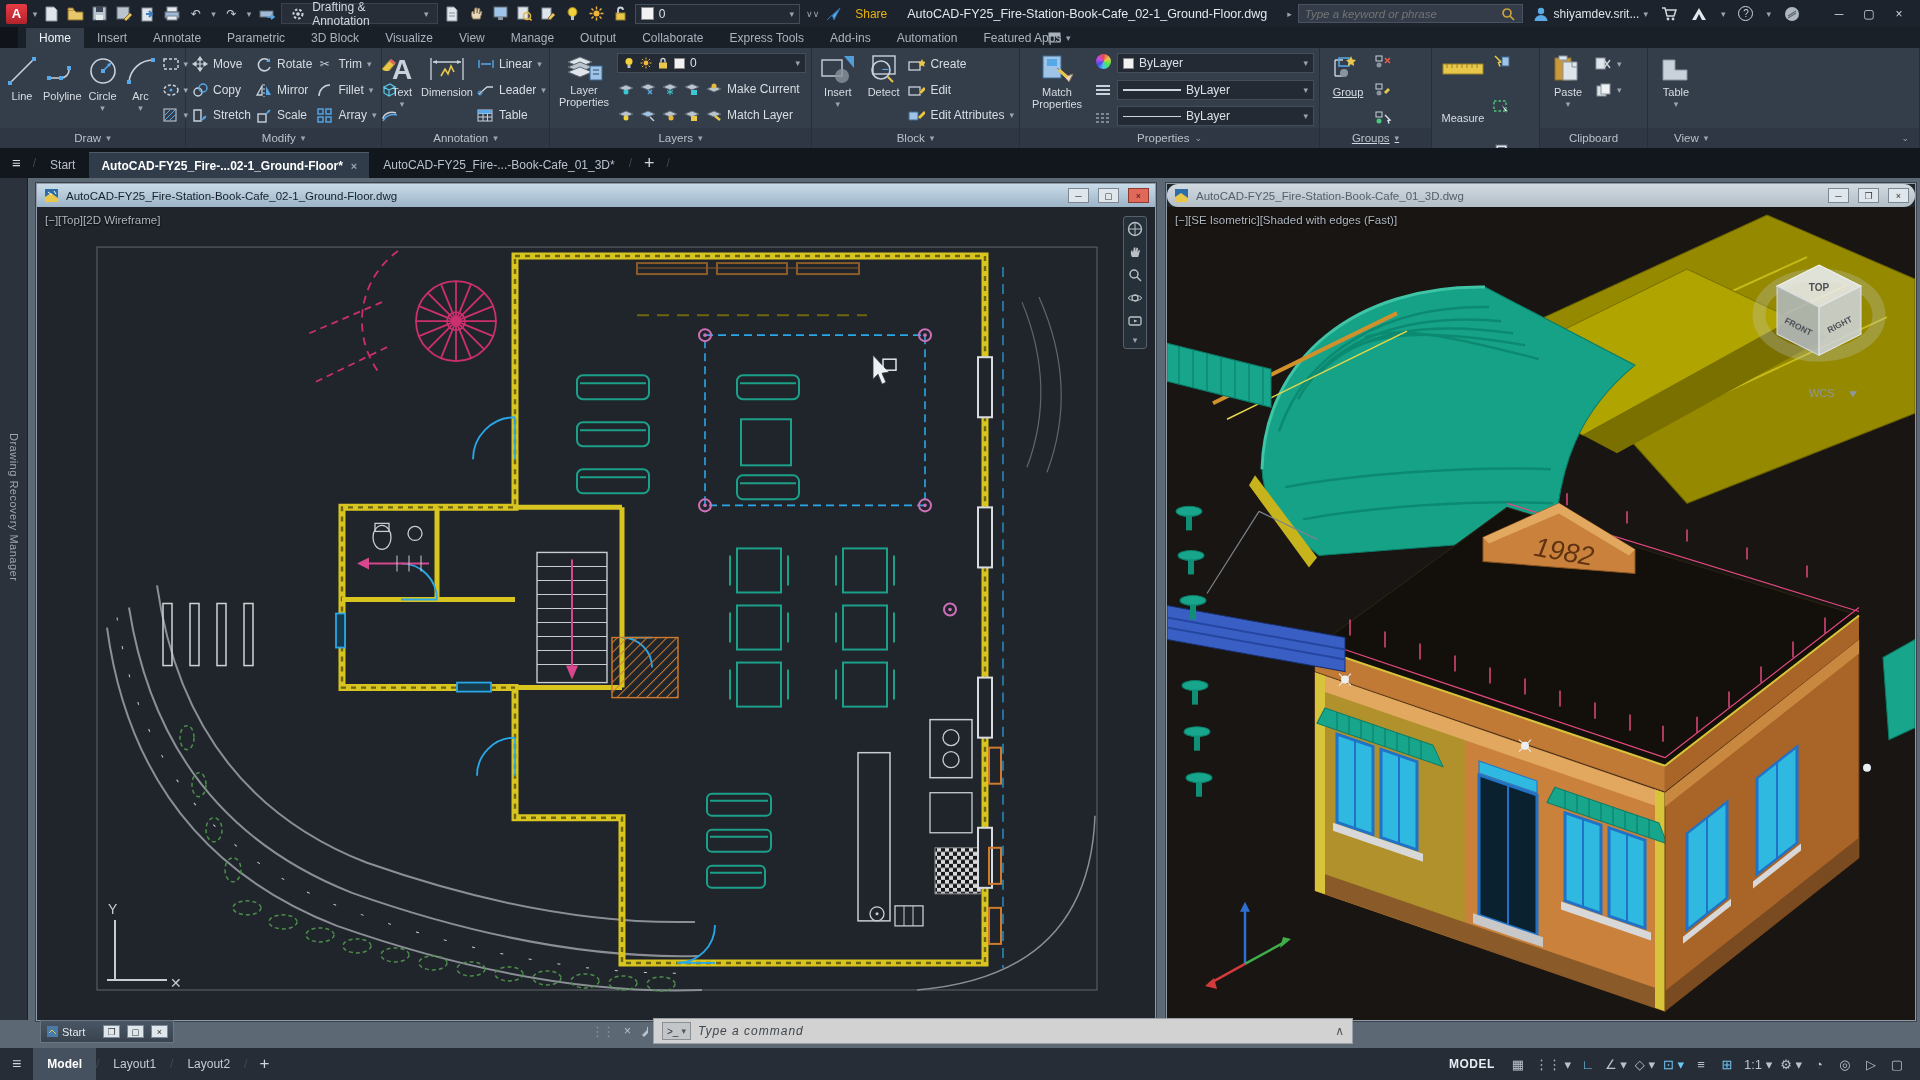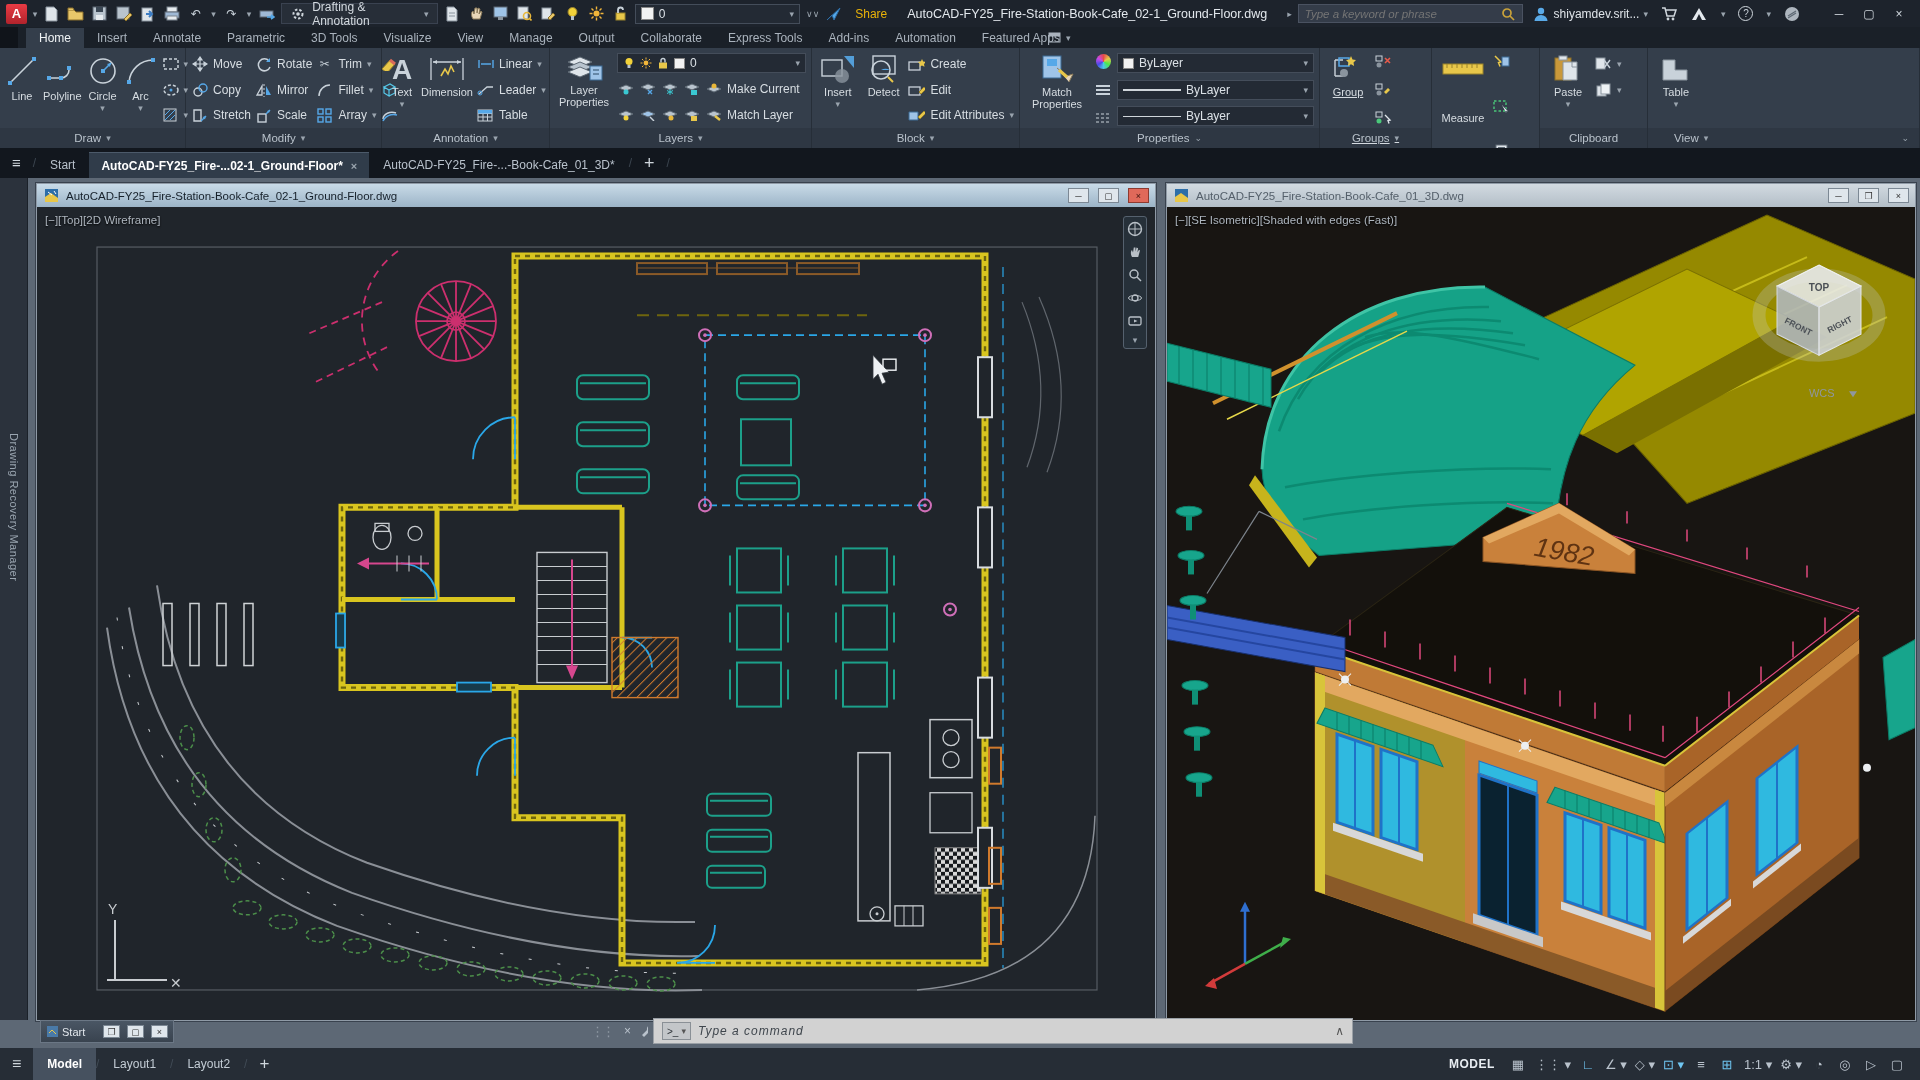--- a/index.html
+++ b/index.html
@@ -67,21 +67,21 @@
 
   
   #workarea { position:absolute; left:0; top:178px; width:1920px; height:870px; background:#5d6875; }
   #leftstrip { position:absolute; left:0; top:0; width:28px; height:842px; background:#2b323c;
     border-right:1px solid #1b2129; }
   #leftstrip .vtext { position:absolute; top:255px; left:50%; transform:translateX(-50%);
     writing-mode:vertical-rl; color:#9aa5b0; font-size:11px; letter-spacing:.5px; }
   .dwgwin { position:absolute; border:1px solid #8f9aa6; background:#20252b; box-shadow:0 0 0 1px #39424e; }
   .wtitle { height:23px; display:flex; align-items:center; gap:6px; padding:0 6px; font-size:11.5px; }
   .wtitle.active { background:linear-gradient(180deg,#c9dbe8,#9cb4c7); color:#17212b; }
-  .wtitle.inactive { background:linear-gradient(180deg,#d2dae1,#b3bec7); color:#55606b; }
+  .wtitle.inactive { background:linear-gradient(180deg,#d2dae1,#b3bec7); color:#55606b;border-radius:11px; }
   .wtitle .grow { flex:1; }
   .wbtn { width:21px; height:15px; border:1px solid #7c8894; background:#dfe6ec; color:#333;
     display:flex; align-items:center; justify-content:center; font-size:9px; margin-left:3px; }
   .wbtn.close-red { background:#e0695a; border-color:#8d3a30; color:#401510; }
   .vplabel { position:absolute; left:8px; top:6px; color:#aeb6bf; font-size:11.5px; z-index:5;
     text-shadow:0 1px 2px #000; }
   .canvas2d { position:absolute; left:0; top:23px; }
   .navstrip { position:absolute; right:8px; top:32px; width:24px; background:rgba(40,50,60,.85);
     border:1px solid #55616e; border-radius:3px; display:flex; flex-direction:column; align-items:center;
     padding:3px 0; gap:6px; z-index:6; }
@@ -299,21 +299,21 @@
     </div>
   </div>
 </div>
 
 <div id="ribbontabs">
 
 <div class="rtab active"><span>Home</span></div>
     <div class="rtab"><span>Insert</span></div>
     <div class="rtab"><span>Annotate</span></div>
     <div class="rtab"><span>Parametric</span></div>
-    <div class="rtab"><span>3D Tools</span></div>
+    <div class="rtab"><span>3D Block</span></div>
     <div class="rtab"><span>Visualize</span></div>
     <div class="rtab"><span>View</span></div>
     <div class="rtab"><span>Manage</span></div>
     <div class="rtab"><span>Output</span></div>
     <div class="rtab"><span>Collaborate</span></div>
     <div class="rtab"><span>Express Tools</span></div>
     <div class="rtab"><span>Add-ins</span></div>
     <div class="rtab"><span>Automation</span></div>
     <div class="rtab"><span>Featured Apps</span></div>
   </div>

